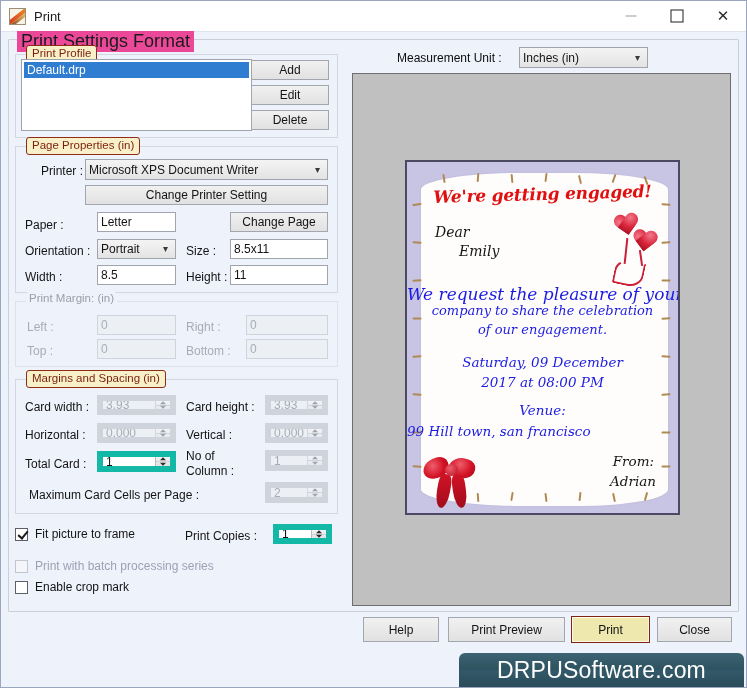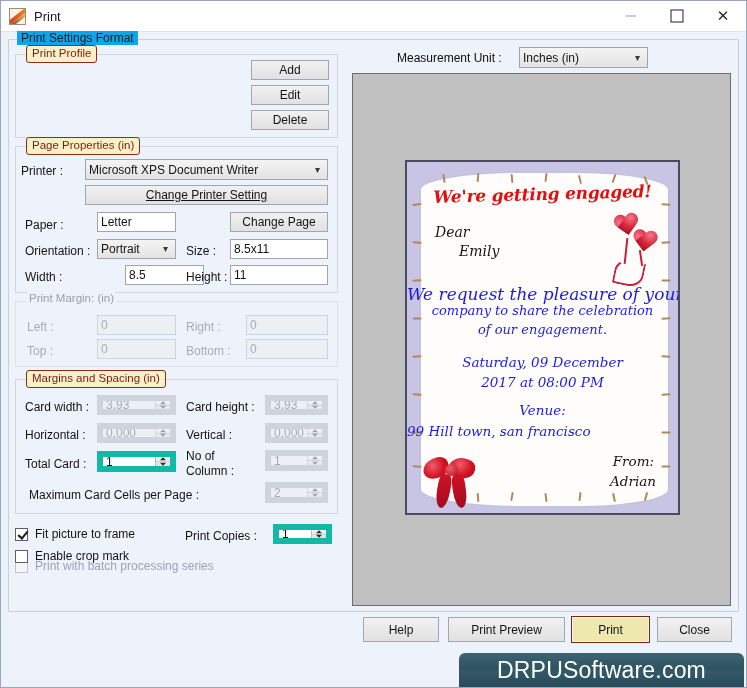--- a/index.html
+++ b/index.html
@@ -72,23 +72,23 @@
 
   
   #psf-group {
     position: absolute; left: 7px; top: 38px;
     width: 731px; height: 573px;
     border: 1px solid #c9cfdb;
     border-radius: 1px;
   }
   #psf-legend {
     position: absolute; left: 8px; top: -9px;
-    background: #0ea5e9;
+    background: #ec4899;
     padding: 0 4px;
-    font-size: 12px; color: #1b1b1b;
+    font-size: 18px; color: #1b1b1b;
   }
 
   
   .grp {
     position: absolute;
     border: 1px solid #d2d7e2;
     background: transparent;
   }
   .grp-legend {
     position: absolute; top: -10px; left: 10px;
@@ -407,48 +407,51 @@
     </div>
   </div>
 
   <div id="psf-group">
     <div id="psf-legend">Print Settings Format</div>
   </div>
 
   <div class="grp" style="left:14px; top:53px; width:323px; height:84px;">
     <div class="grp-legend">Print Profile</div>
   </div>
+  <div id="profile-list">
+    <div id="profile-item">Default.drp</div>
+  </div>
   <div class="btn" style="left:250px; top:59px; width:78px; height:20px;">Add</div>
   <div class="btn" style="left:250px; top:84px; width:78px; height:20px;">Edit</div>
   <div class="btn" style="left:250px; top:109px; width:78px; height:20px;">Delete</div>
 
   <div class="grp" style="left:14px; top:145px; width:323px; height:147px;">
     <div class="grp-legend">Page Properties  (in)</div>
   </div>
-  <div class="lbl" style="left:20px; top:163px;">Printer :</div>
+  <div class="lbl" style="left:40px; top:163px;">Printer :</div>
   <div class="combo" style="left:84px; top:158px; width:243px; height:21px;">
     <span>Microsoft XPS Document Writer</span>
     <span class="chev">▾</span>
   </div>
-  <div class="btn" style="left:84px; top:184px; width:243px; height:20px;text-decoration:underline;">Change Printer Setting</div>
+  <div class="btn" style="left:84px; top:184px; width:243px; height:20px;">Change Printer Setting</div>
 
   <div class="lbl" style="left:24px; top:217px;">Paper :</div>
   <div class="tbox" style="left:96px; top:211px; width:79px; height:20px;">Letter</div>
   <div class="btn" style="left:229px; top:211px; width:98px; height:20px;">Change Page</div>
 
   <div class="lbl" style="left:24px; top:243px;">Orientation :</div>
   <div class="combo" style="left:96px; top:238px; width:79px; height:20px;">
     <span>Portrait</span>
     <span class="chev">▾</span>
   </div>
   <div class="lbl" style="left:185px; top:243px;">Size :</div>
   <div class="tbox" style="left:229px; top:238px; width:98px; height:20px;">8.5x11</div>
 
   <div class="lbl" style="left:24px; top:269px;">Width :</div>
-  <div class="tbox" style="left:96px; top:264px; width:79px; height:20px;margin-left:28px;">8.5</div>
+  <div class="tbox" style="left:96px; top:264px; width:79px; height:20px;">8.5</div>
   <div class="lbl" style="left:185px; top:269px;">Height :</div>
   <div class="tbox" style="left:229px; top:264px; width:98px; height:20px;">11</div>
 
   <div class="grp" style="left:14px; top:300px; width:323px; height:66px; border-color:#dde1e9;">
     <div class="grp-legend plain">Print Margin: (in)</div>
   </div>
   <div class="lbl dis" style="left:26px; top:319px;">Left :</div>
   <div class="tbox dis" style="left:96px; top:314px; width:79px; height:20px;">0</div>
   <div class="lbl dis" style="left:185px; top:319px;">Right :</div>
   <div class="tbox dis" style="left:245px; top:314px; width:82px; height:20px;">0</div>
@@ -532,21 +535,21 @@
     <div class="arrows">
         <div class="up"></div>
         <div class="dn"></div>
       </div>
   </div>
 
   <div class="chk dis" style="left:14px; top:558px;">
     <span class="box"></span>
     <span>Print with batch processing series</span>
   </div>
-  <div class="chk" style="left:14px; top:548px;">
+  <div class="chk" style="left:14px; top:579px;">
     <span class="box"></span>
     <span>Enable crop mark</span>
   </div>
 
   <div id="mu-label">Measurement Unit :</div>
   <div class="combo" style="left:518px; top:46px; width:129px; height:21px;">
     <span>Inches (in)</span>
     <span class="chev">▾</span>
   </div>
 

